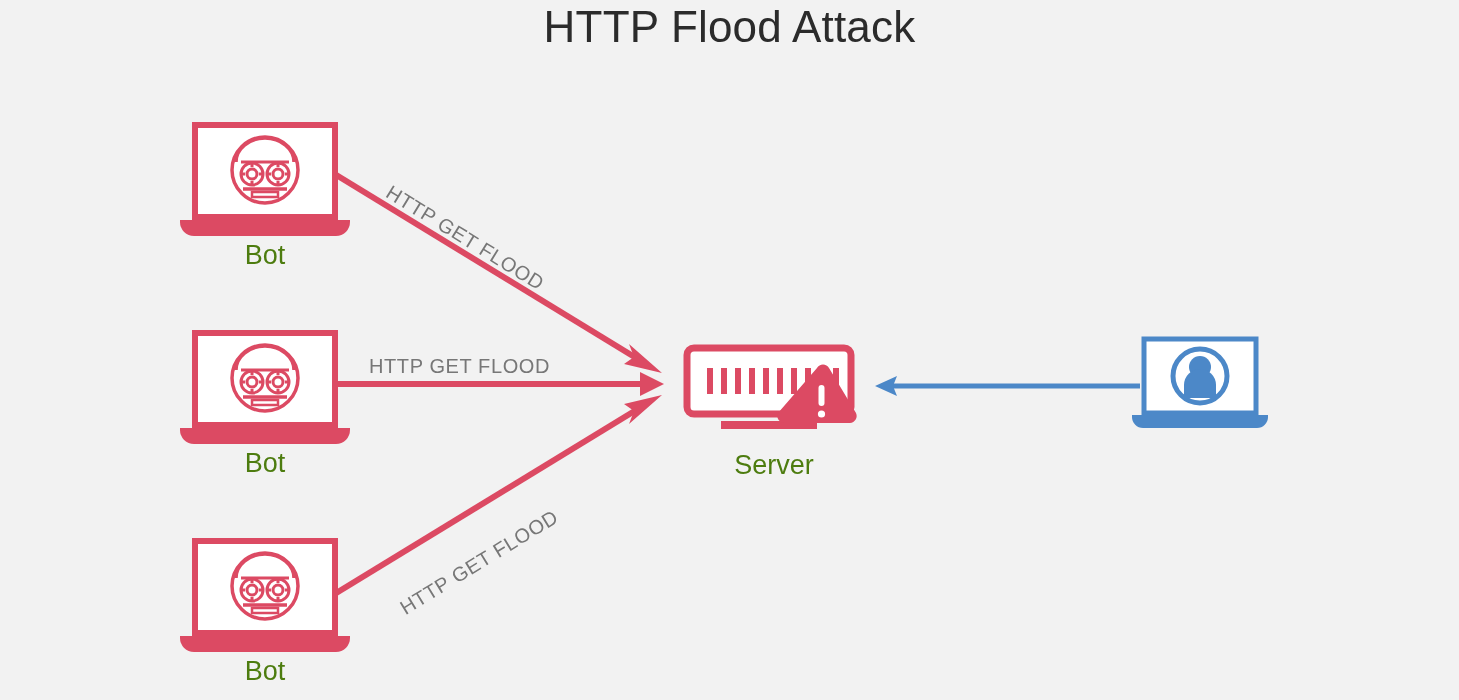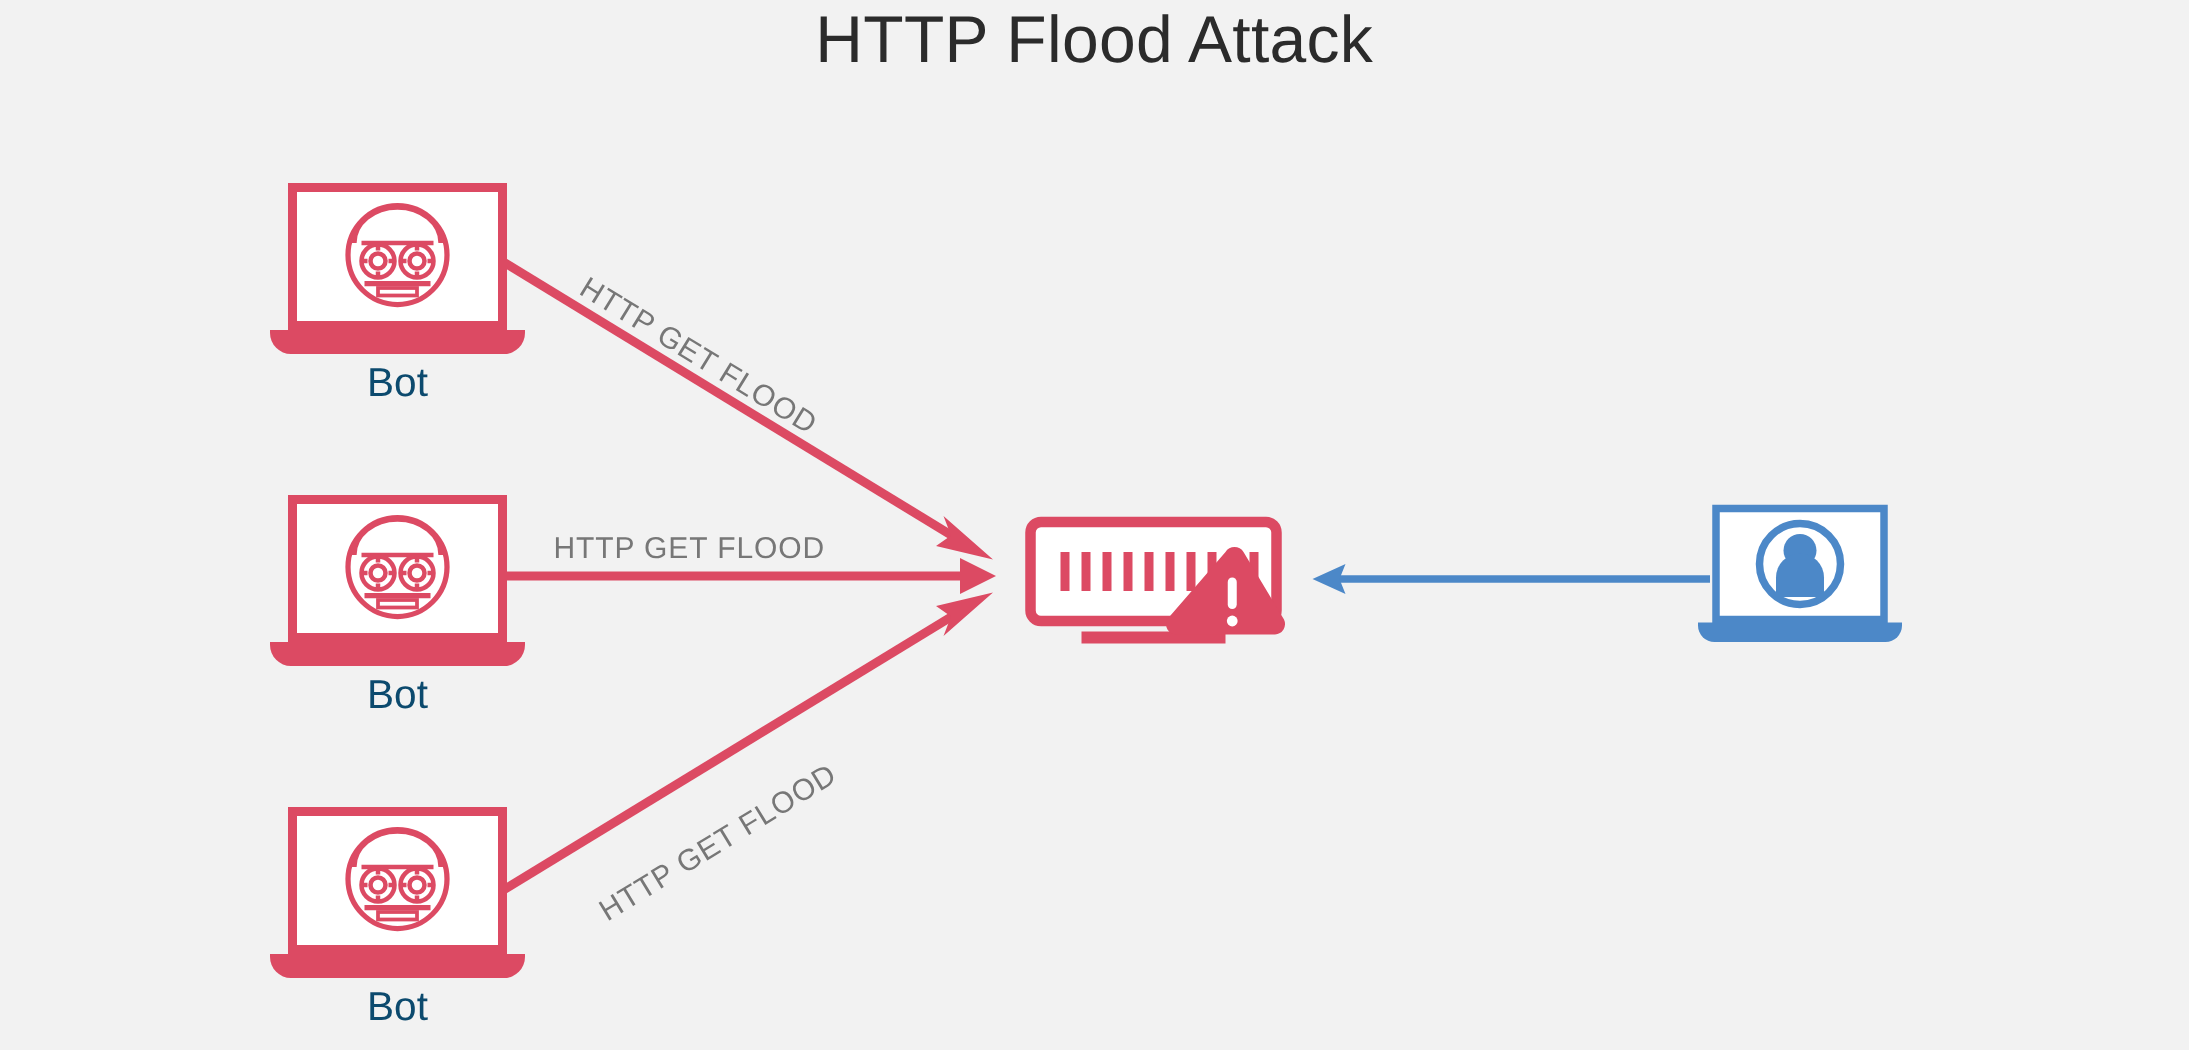--- a/index.html
+++ b/index.html
@@ -31,21 +31,21 @@
     font-size: 44px;
     color: #2b2b2b;
     font-weight: 400;
     letter-spacing: 0.2px;
   }
 
   .node-label {
     position: absolute;
     text-align: center;
     font-size: 27px;
-    color: #0c4a6e;
+    color: #4d7c0f;
     font-weight: 400;
     white-space: nowrap;
   }
 
   .edge-label {
     position: absolute;
     font-size: 20px;
     color: #777777;
     letter-spacing: 0.6px;
     white-space: nowrap;
@@ -191,20 +191,21 @@
     </g>
 
     <rect x="37" y="76" width="96" height="8" fill="#dc4a63"></rect>
 
     <g>
       <path d="M133 23 a7 7 0 0 1 12 0 L172 68 a7 7 0 0 1 -6 10 H100 a7 7 0 0 1 -6 -10 Z" fill="#dc4a63"></path>
       <rect x="134.5" y="40" width="6" height="21" rx="3" fill="#ffffff"></rect>
       <circle cx="137.5" cy="69" r="3.6" fill="#ffffff"></circle>
     </g>
   </svg>
+  <div class="node-label" style="left:-55px; top:105px; width:290px;">Server</div>
 </div>
 
 <div class="node" style="left:1132px; top:336px;">
   <svg width="136" height="94" viewBox="0 0 136 94">
     <rect x="12" y="3" width="112" height="74" fill="#ffffff" stroke="#4c88c8" stroke-width="5"></rect>
     <path d="M0 79 H136 V81 a11 11 0 0 1 -11 11 H11 A11 11 0 0 1 0 81 Z" fill="#4c88c8"></path>
 
     <g transform="translate(68,40)">
       <circle cx="0" cy="0" r="27" fill="none" stroke="#4c88c8" stroke-width="5"></circle>
       <circle cx="0" cy="-9" r="11" fill="#4c88c8"></circle>

